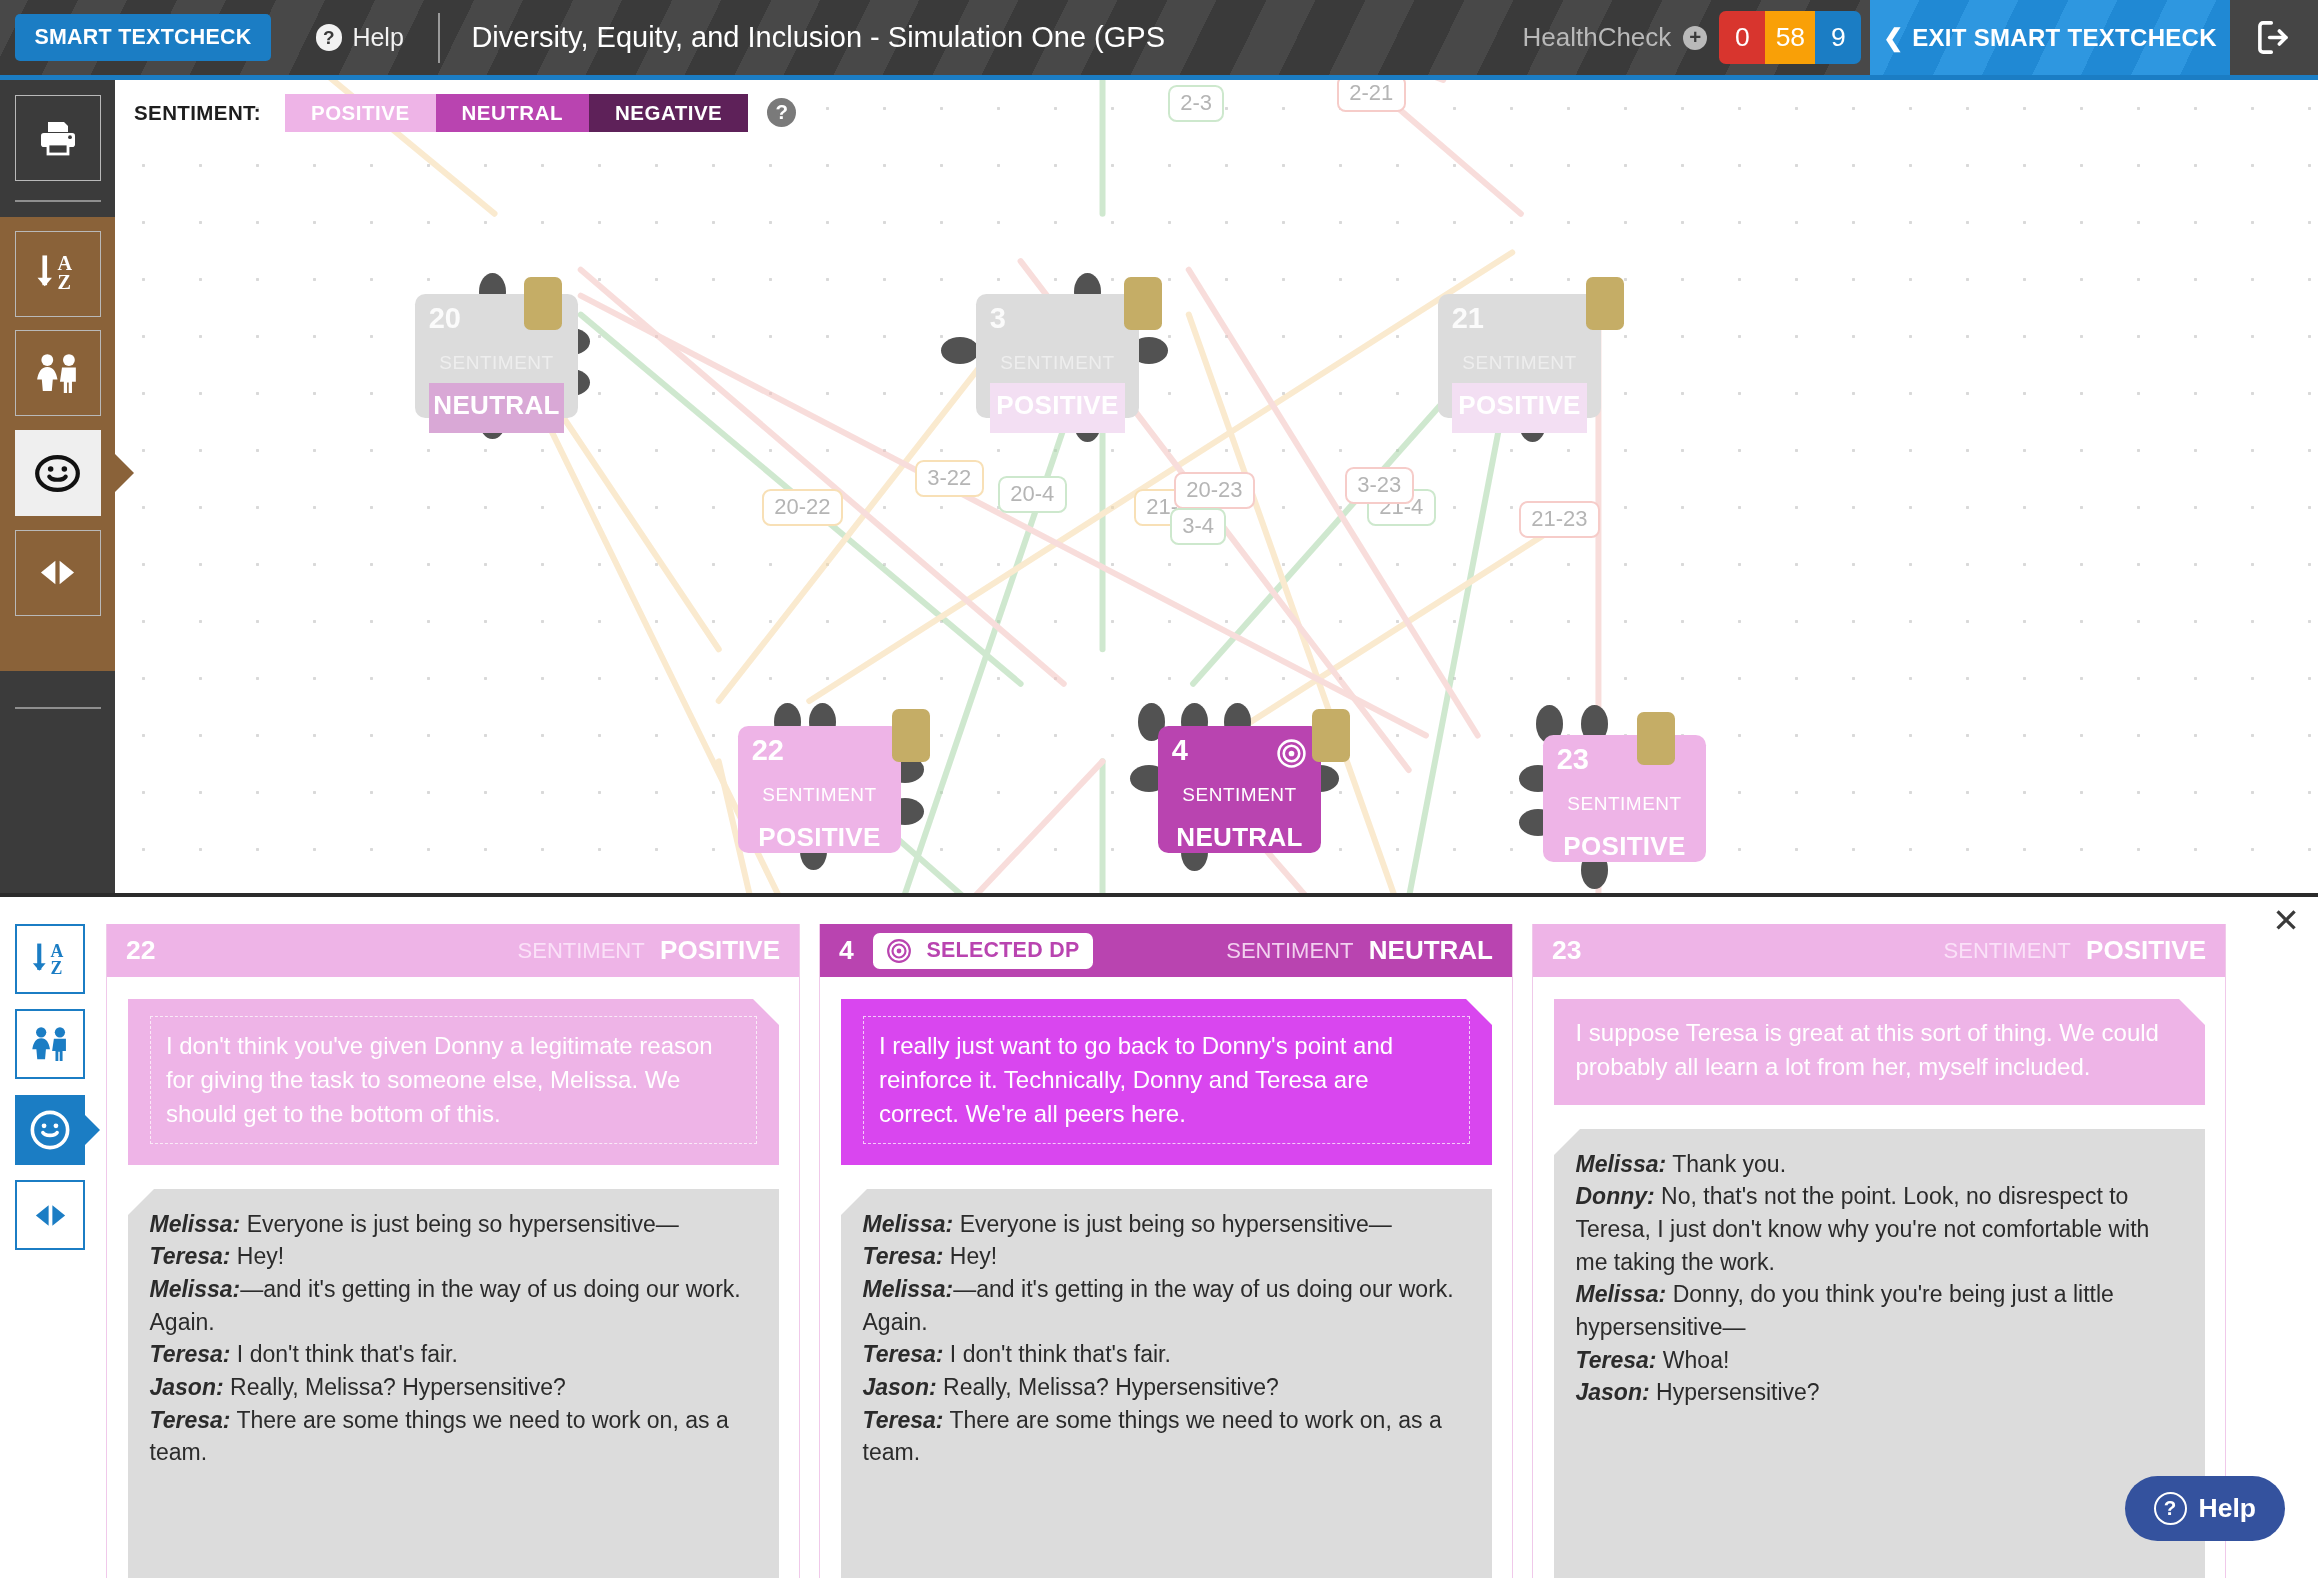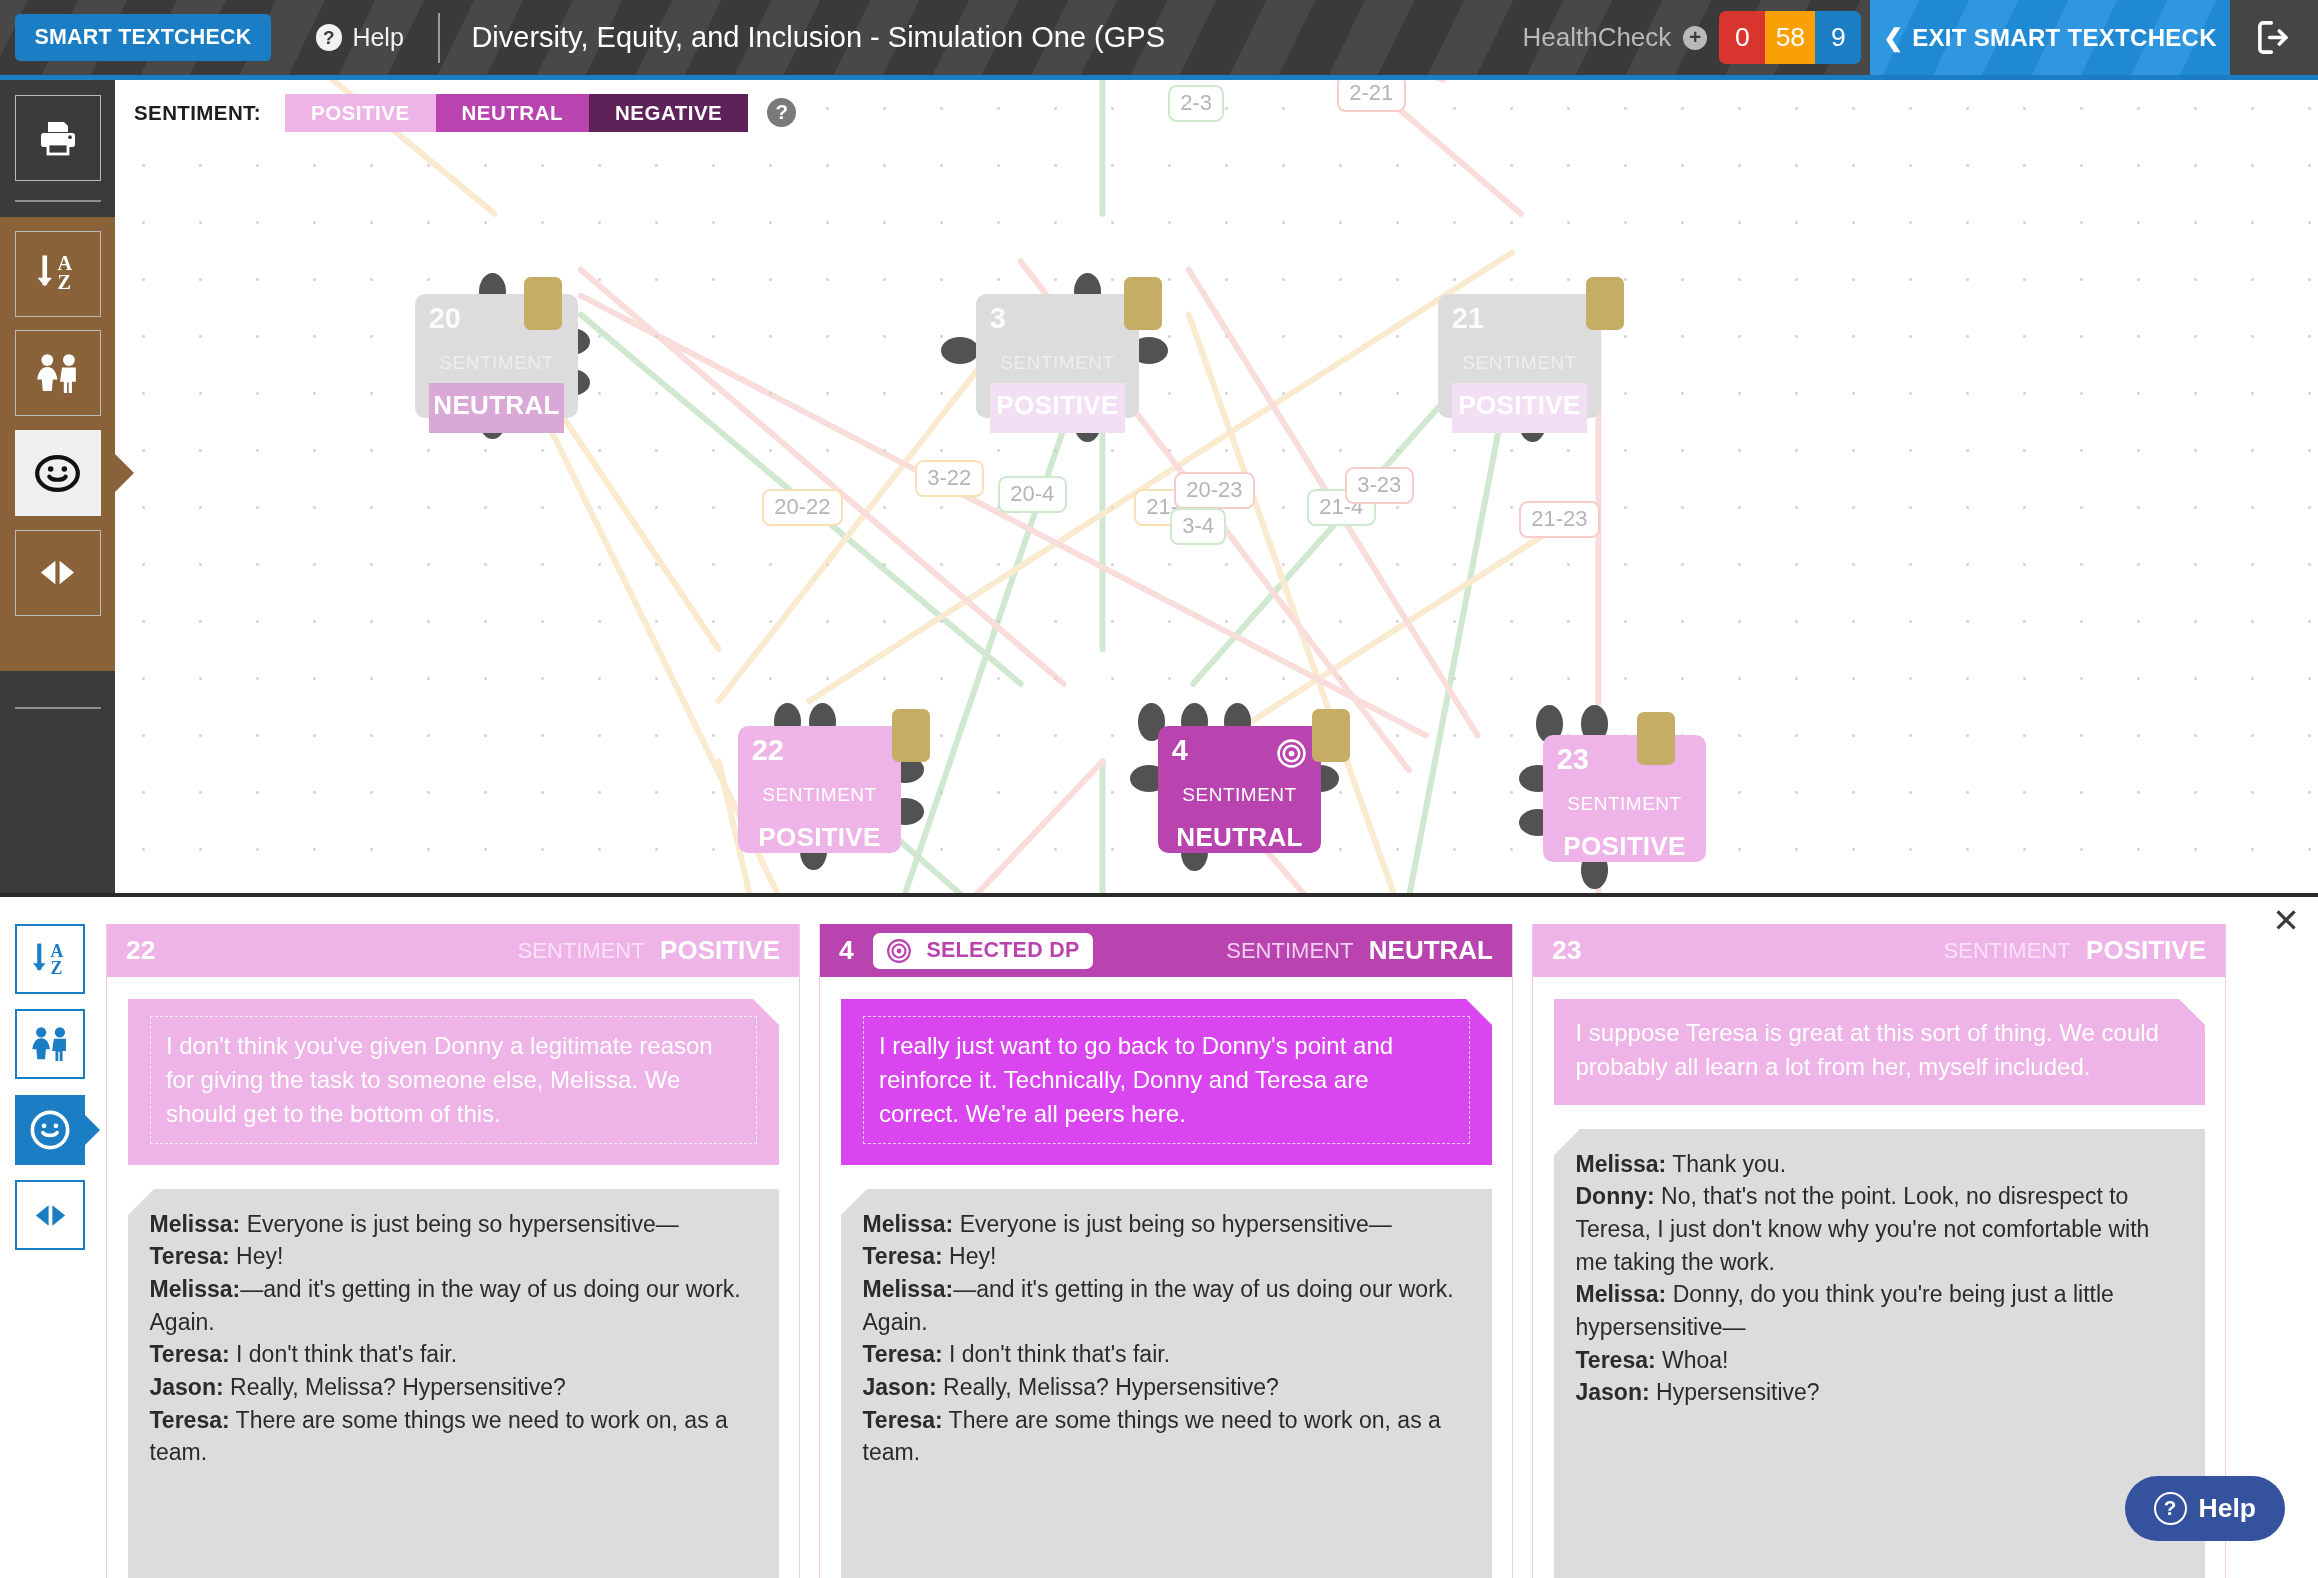--- a/index.html
+++ b/index.html
@@ -273,21 +273,21 @@
     position: absolute; right: 0; top: 0;
     width: 0; height: 0;
     border-left: 26px solid transparent;
   }
   .transcript-wrap { position: relative; padding: 24px 20.5px 0 20.5px; flex: 1 1 auto; }
   .transcript {
     position: relative; background: #dcdcdc; color: #2b2b2b;
     font-size: 23px; line-height: 1.42; padding: 19px 22px;
     height: 100%; overflow: hidden;
   }
-  .transcript b { font-weight: bold; }
+  .transcript b { font-weight: bold; font-style: italic; }
   .transcript-notch {
     position: absolute; left: 20.5px; top: 24px;
     width: 0; height: 0;
     border-right: 26px solid transparent;
     border-top: 26px solid #ffffff;
   }
   #help-fab {
     position: absolute; right: 34px; bottom: 38px;
     height: 65px; padding: 0 29px; border-radius: 33px;
     background: #34529e; color: #fff;
@@ -448,21 +448,21 @@
     </div>
 
     <div class="edgelabel el-g" style="left:1053px; top:5.1px;">2-3</div>
     <div class="edgelabel el-r" style="left:1222px; top:-5.1px;">2-21</div>
     <div class="edgelabel el-o" style="left:647px;  top:409px;">20-22</div>
     <div class="edgelabel el-o" style="left:800px;  top:380px;">3-22</div>
     <div class="edgelabel el-g" style="left:883px; top:396px;">20-4</div>
     <div class="edgelabel el-o" style="left:1019px; top:409px;">21-22</div>
     <div class="edgelabel el-r" style="left:1059px; top:392px;">20-23</div>
     <div class="edgelabel el-g" style="left:1055px; top:428px;">3-4</div>
-    <div class="edgelabel el-g" style="left:1192px; top:409px;">21-4</div>
+    <div class="edgelabel el-g" style="left:1252px; top:409px;">21-4</div>
     <div class="edgelabel el-r" style="left:1230px; top:387px;">3-23</div>
     <div class="edgelabel el-r" style="left:1404px; top:421px;">21-23</div>
 
     <div class="port v" style="left:364px; top:193px;"></div>
     <div class="port h" style="left:437px; top:248px;"></div>
     <div class="port h" style="left:437px; top:289px;"></div>
     <div class="port v" style="left:364px; top:321px;"></div>
     <div class="tagchip" style="left:409px; top:197px;"></div>
     <div class="node dim" style="left:300px; top:214px; width:163px; height:124px;">
       <div class="num">20</div>

